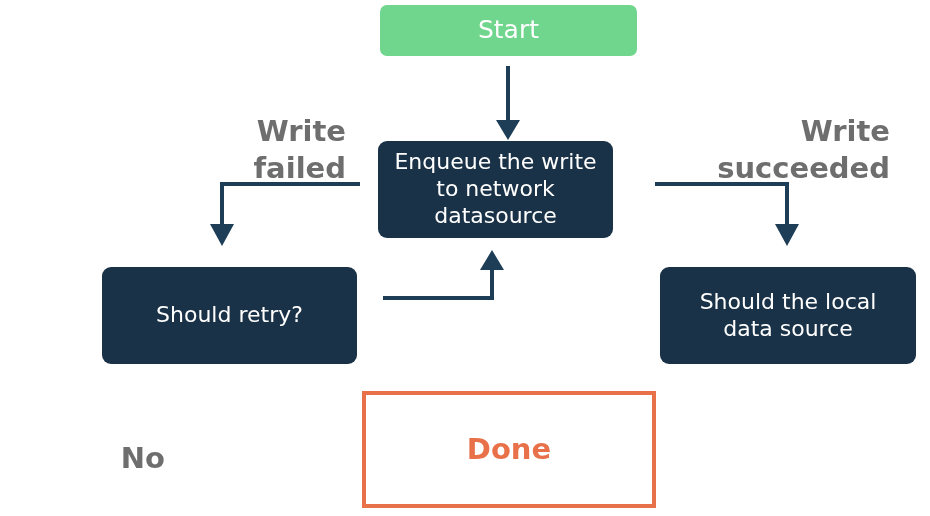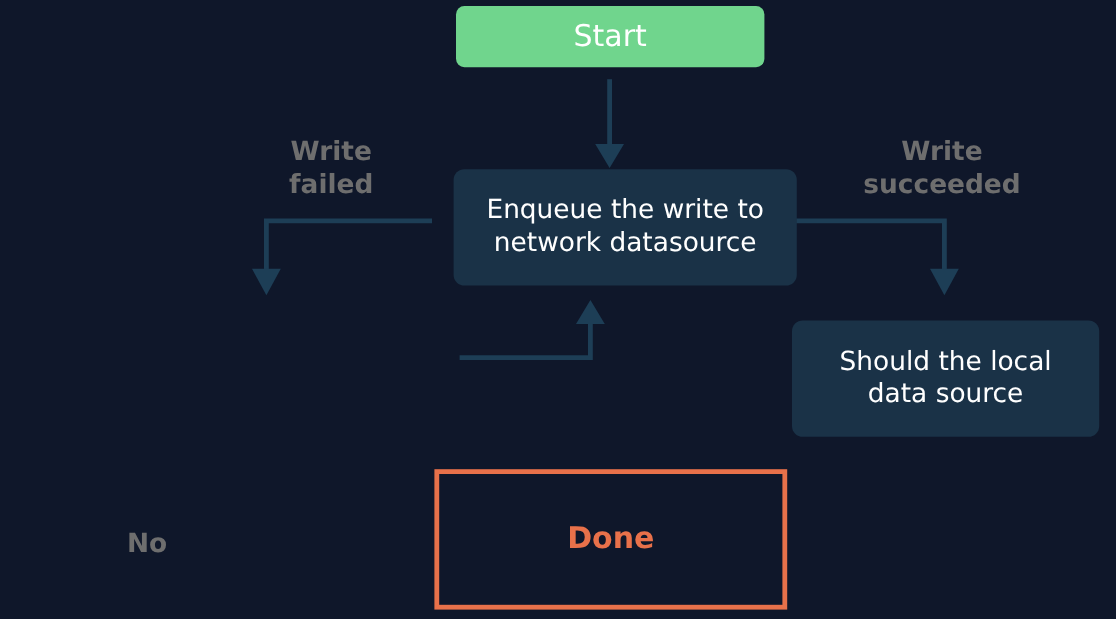--- a/index.html
+++ b/index.html
@@ -5,21 +5,21 @@
 <style>
   html, body {
     margin: 0;
     padding: 0;
     background: #000000;
   }
   #canvas {
     position: relative;
     width: 930px;
     height: 516px;
-    background: #0f172a;
+    background: #ffffff;
     overflow: hidden;
     font-family: "DejaVu Sans", "Liberation Sans", sans-serif;
   }
   .node {
     position: absolute;
     display: flex;
     align-items: center;
     justify-content: center;
     text-align: center;
     box-sizing: border-box;
@@ -38,29 +38,29 @@
     color: #ffffff;
     font-size: 22px;
     font-weight: 400;
     padding: 6px 14px;
   }
   .node-terminal {
     background: transparent;
     border: 4px solid #e8714a;
     border-radius: 0;
     color: #e8714a;
-    font-size: 25px;
+    font-size: 29px;
     font-weight: 700;
   }
   .edge-label {
     position: absolute;
     color: #6e6e6e;
-    font-size: 22px;
+    font-size: 29px;
     font-weight: 700;
-    text-align: center;
+    text-align: right;
     line-height: 1.28;
     white-space: pre-line;
   }
   svg.edges {
     position: absolute;
     left: 0;
     top: 0;
     width: 930px;
     height: 516px;
     pointer-events: none;
@@ -96,24 +96,27 @@
     <g>
       <path d="M 385 298 L 492 298 L 492 268" stroke="#1d3e56" stroke-width="4" fill="none" stroke-linecap="square"></path>
       <path d="M 480 270 L 492 250 L 504 270 z" fill="#1d3e56"></path>
     </g>
   </svg>
 
   <div class="node node-start" style="left:380px; top:5px; width:257px; height:51px;">
     <span>Start</span>
   </div>
 
-  <div class="node node-process" style="left:378px; top:141px; width:286px; height:97px;">
+  <div class="node node-process" style="left:378px; top:141px; width:235px; height:97px;">
     <span>Enqueue the write to network datasource</span>
   </div>
 
+  <div class="node node-process" style="left:102px; top:267px; width:255px; height:97px;">
+    <span>Should retry?</span>
+  </div>
 
   <div class="node node-process" style="left:660px; top:267px; width:256px; height:97px;">
     <span>Should the local data source</span>
   </div>
 
   <div class="node node-terminal" style="left:362px; top:391px; width:294px; height:117px;">
     <span>Done</span>
   </div>
 
   <div class="edge-label" style="left:206px; top:113px; width:140px;">Write

